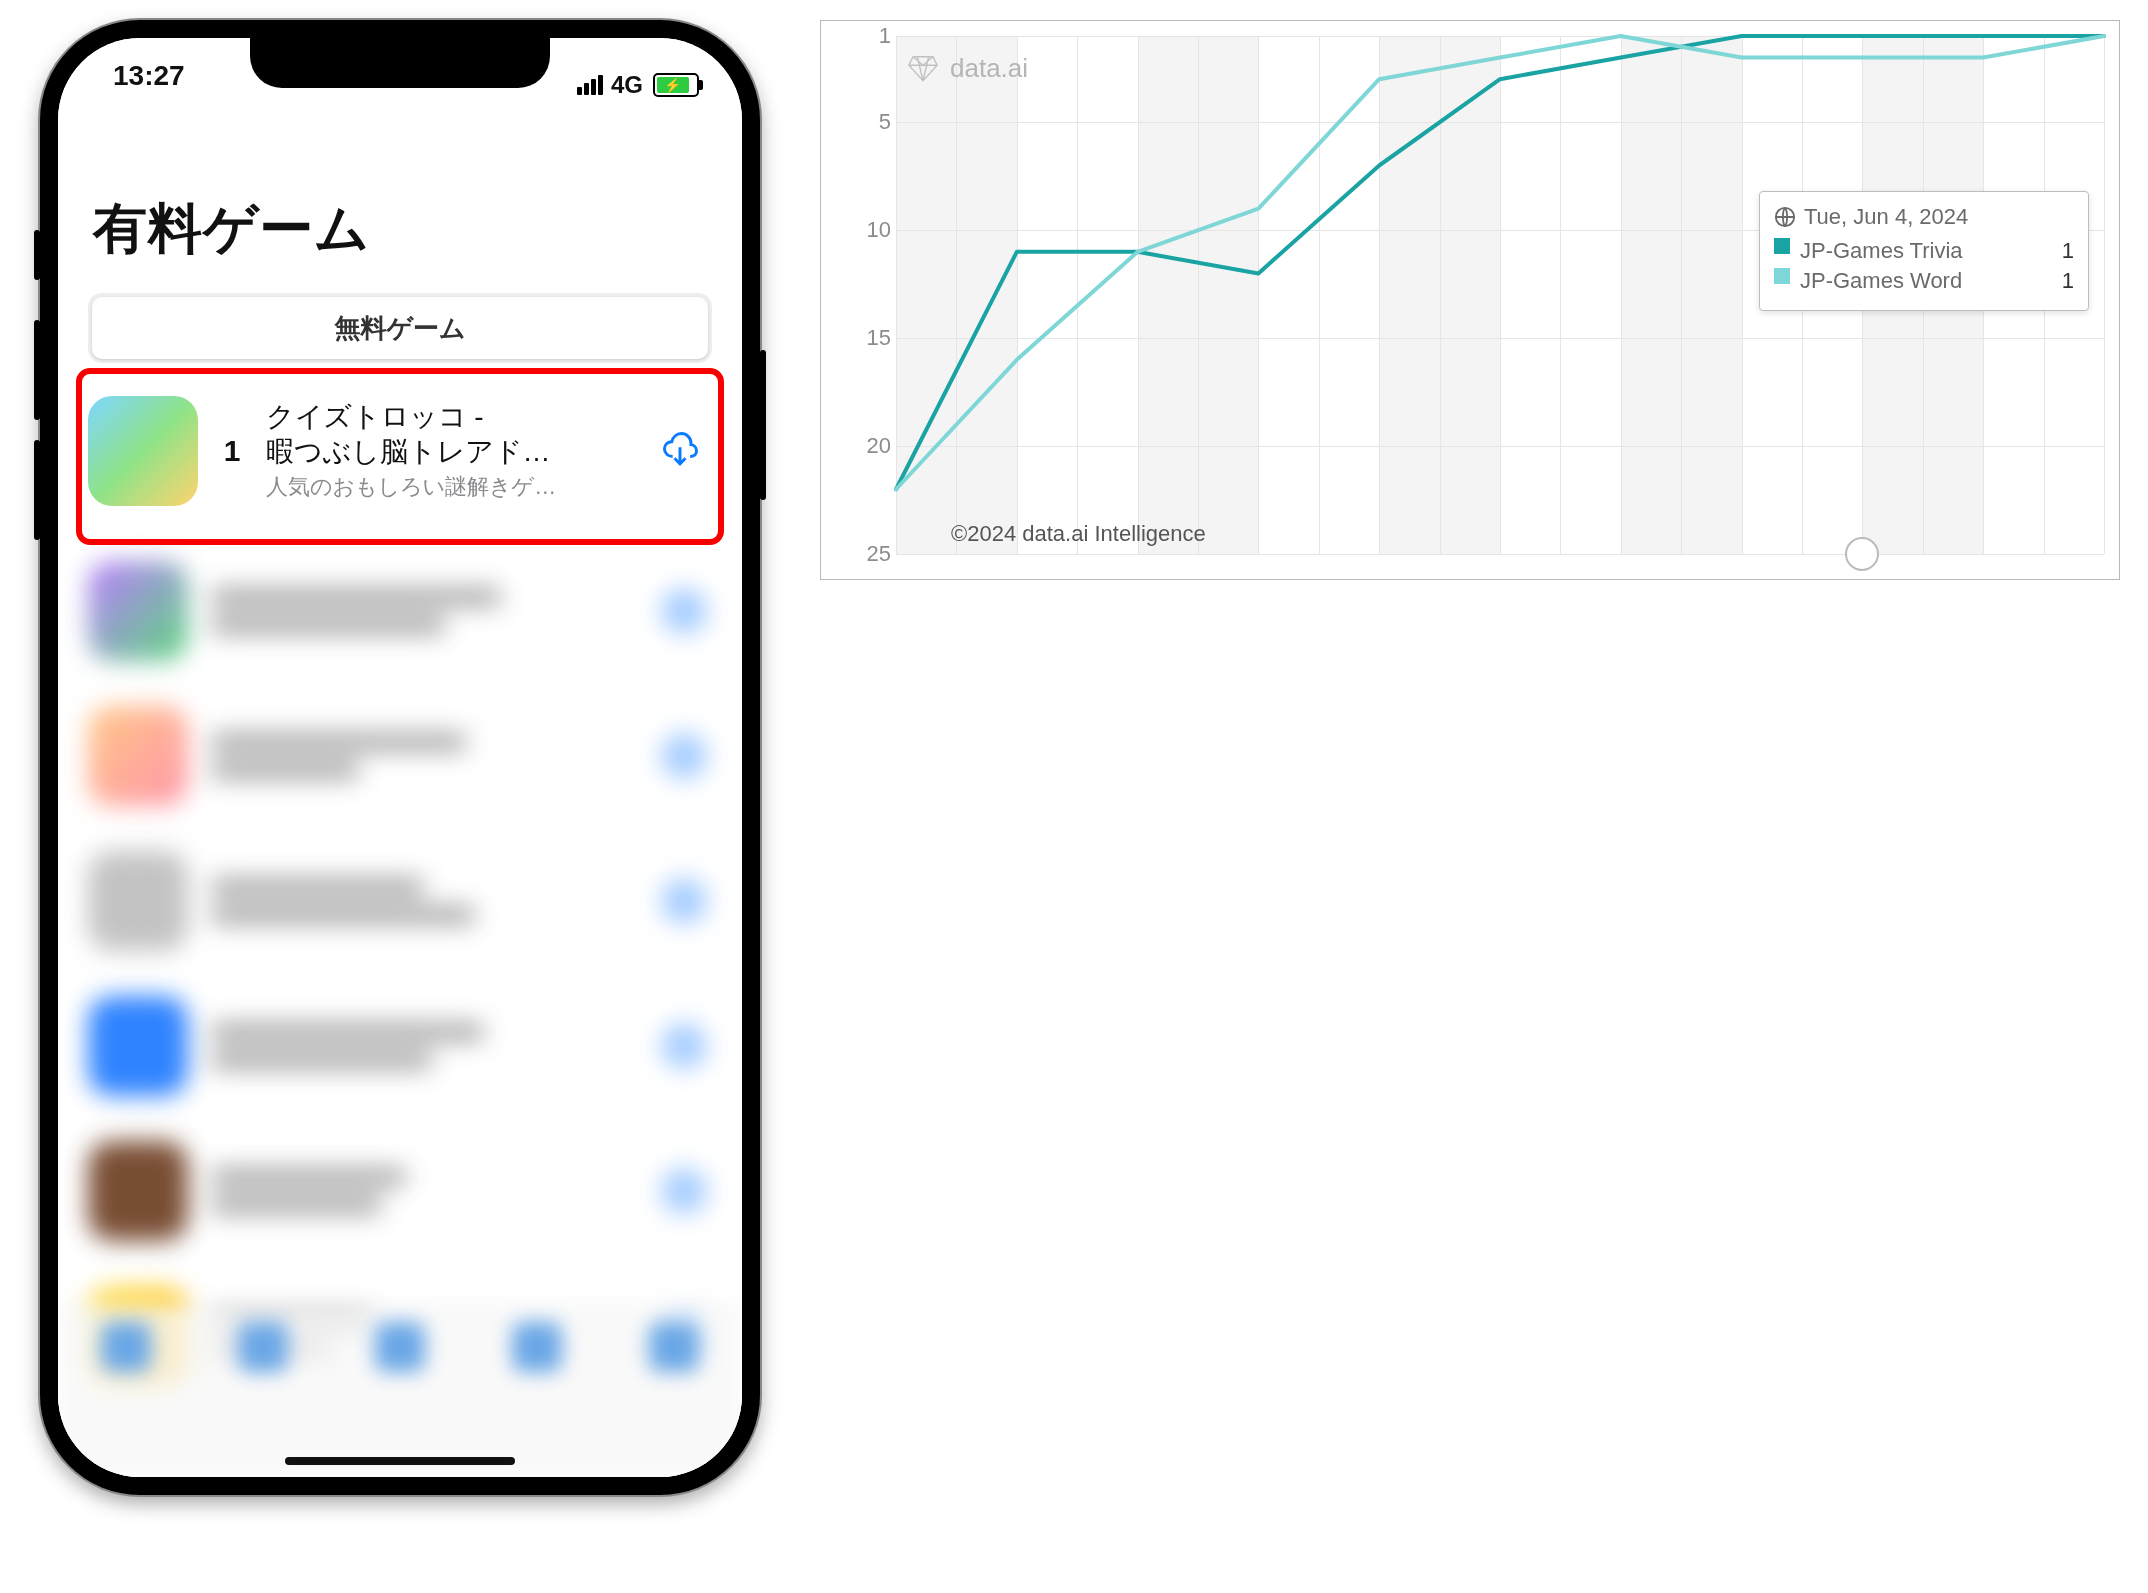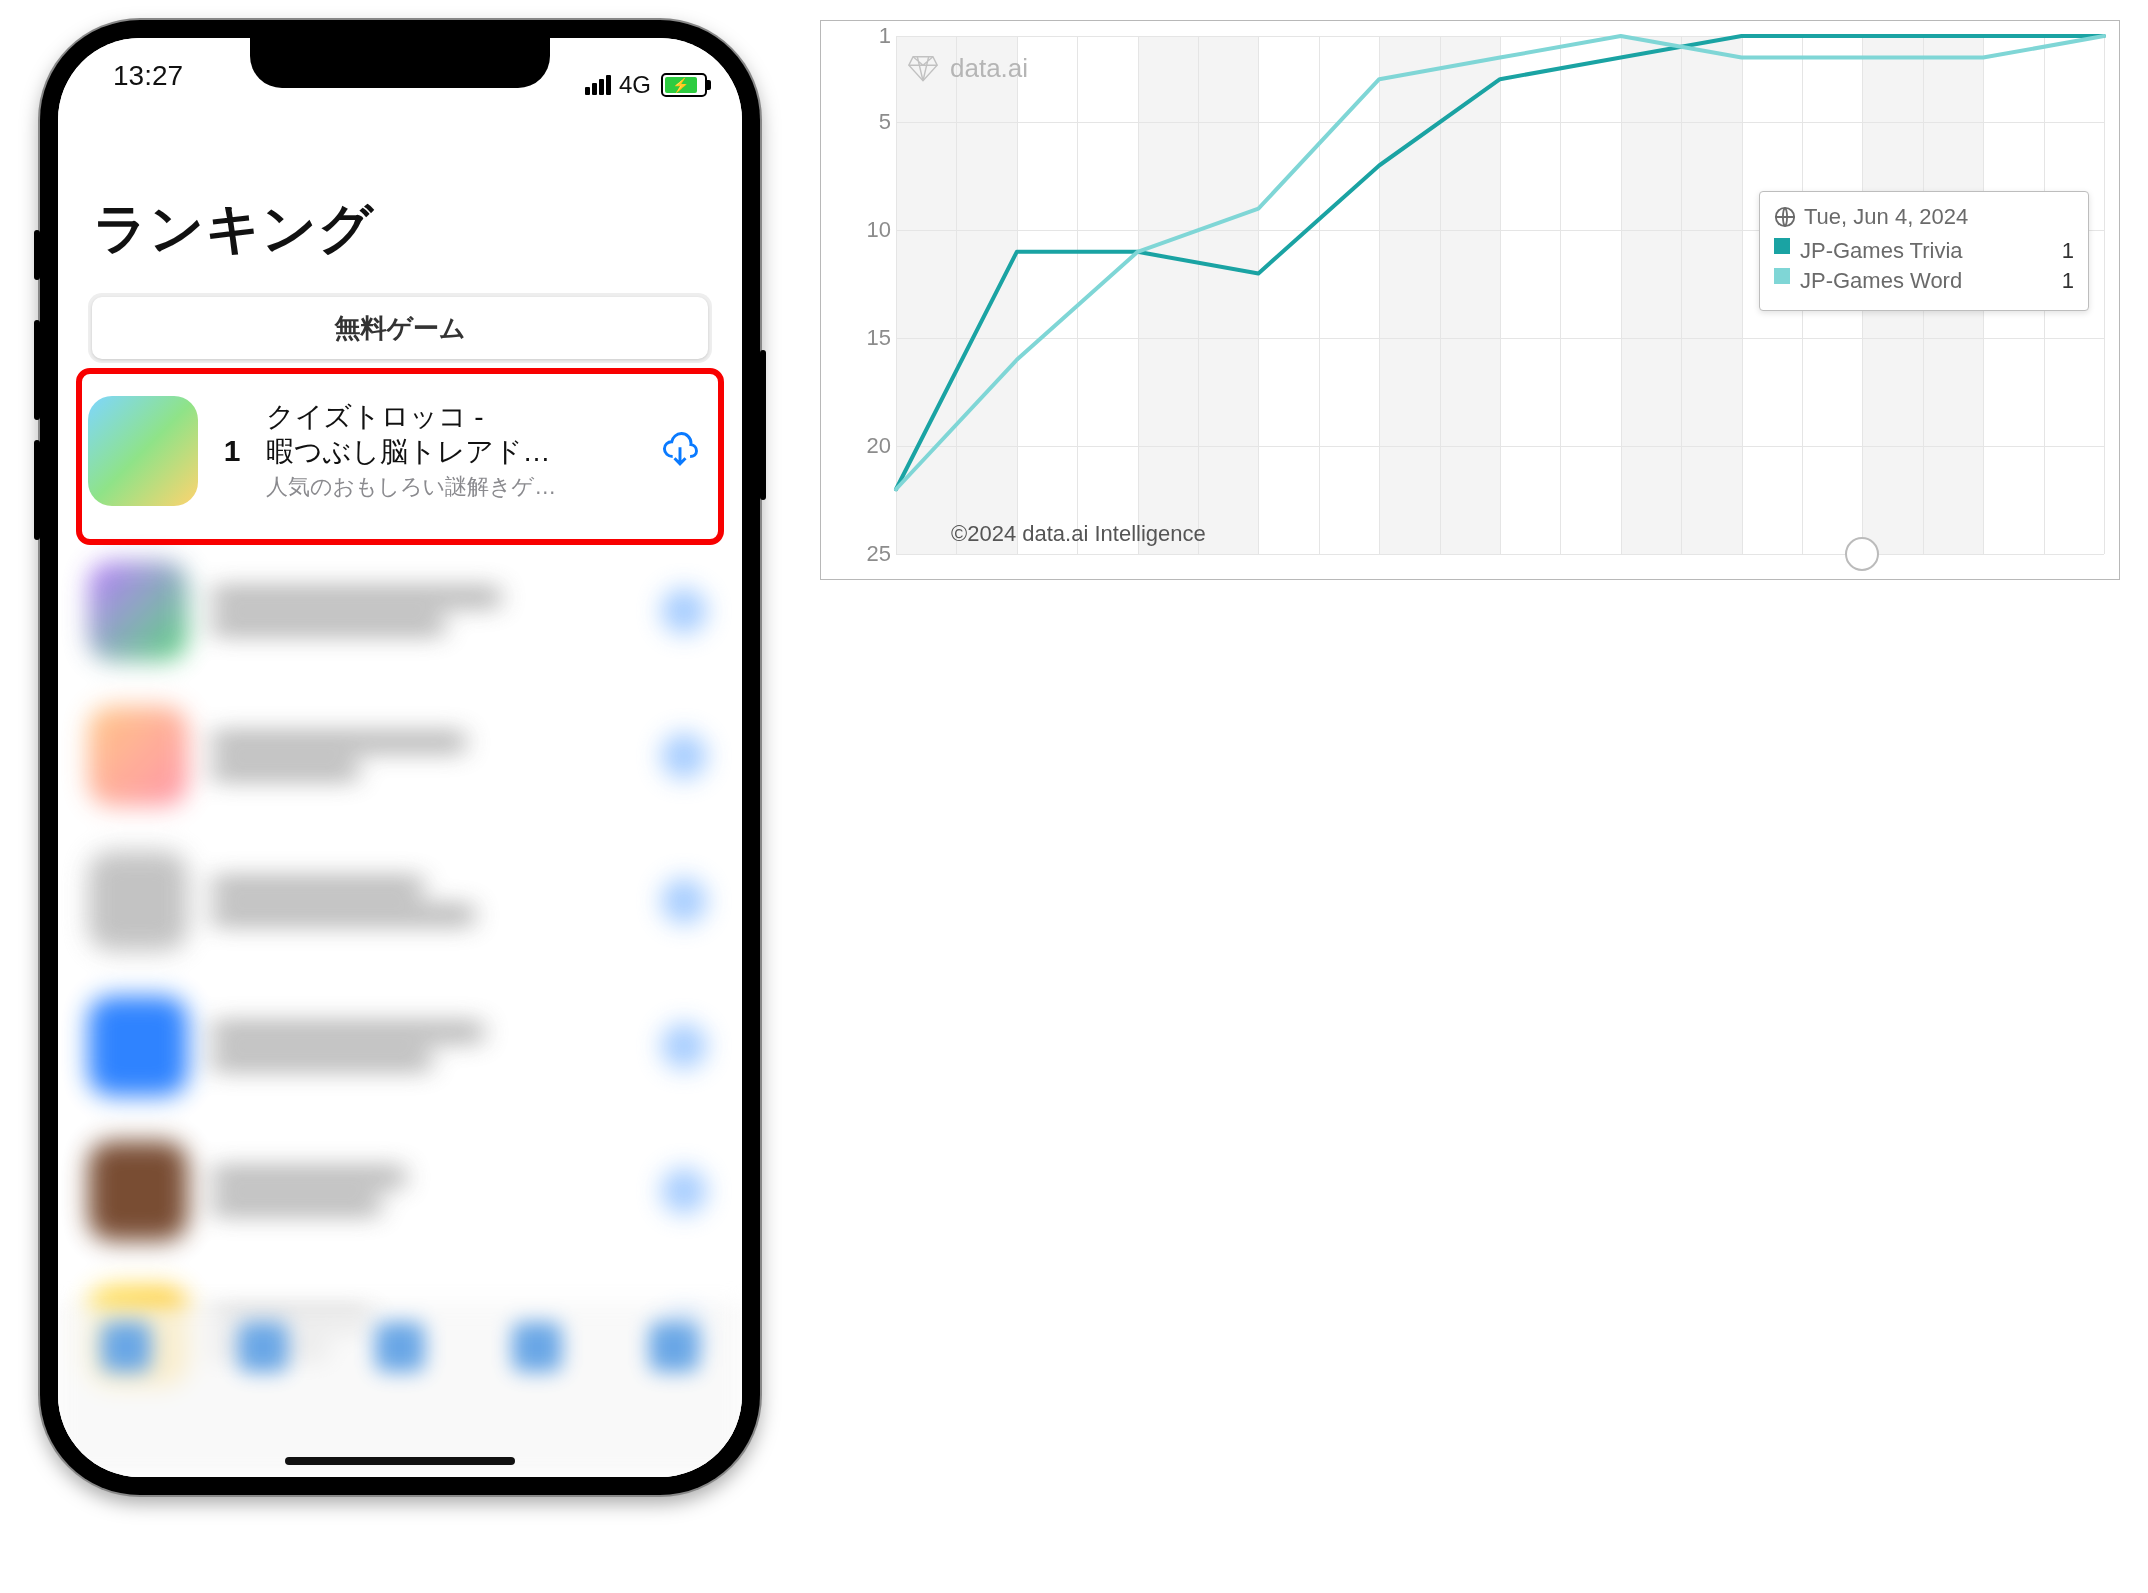--- a/index.html
+++ b/index.html
@@ -11,21 +11,21 @@
 .frame-outer{position:absolute;inset:0;border-radius:100px;background:#000;box-shadow:0 0 0 2px #888,0 8px 20px rgba(0,0,0,.35);}
 .frame-inner{position:absolute;inset:18px;border-radius:82px;background:#fff;overflow:hidden;}
 .notch{position:absolute;top:0;left:50%;transform:translateX(-50%);width:300px;height:50px;background:#000;border-radius:0 0 32px 32px;z-index:10;}
 .side-btn{position:absolute;background:#000;border-radius:6px;}
 .side-btn.mute{left:-6px;top:210px;width:6px;height:50px;}
 .side-btn.vol1{left:-6px;top:300px;width:6px;height:100px;}
 .side-btn.vol2{left:-6px;top:420px;width:6px;height:100px;}
 .side-btn.pwr{right:-6px;top:330px;width:6px;height:150px;}
 
 .screen{position:absolute;inset:0;background:#fff;}
-.status{position:absolute;top:10px;left:0;right:0;height:55px;display:flex;align-items:center;justify-content:space-between;padding:0 45px 0 55px;font-weight:400;font-size:28px;}
+.status{position:absolute;top:10px;left:0;right:8px;height:55px;display:flex;align-items:center;justify-content:space-between;padding:0 45px 0 55px;font-weight:700;font-size:28px;}
 .status-right{display:flex;align-items:center;gap:8px;font-size:24px;margin-right:-10px;margin-top:18px;}
 .sigbars{display:inline-flex;align-items:flex-end;gap:2px;}
 .sigbars i{display:block;width:5px;background:#000;border-radius:1px;}
 .sigbars i:nth-child(1){height:8px;}.sigbars i:nth-child(2){height:12px;}.sigbars i:nth-child(3){height:16px;}.sigbars i:nth-child(4){height:20px;}
 .battery{display:inline-block;position:relative;width:42px;height:20px;border:2px solid #000;border-radius:5px;margin-left:2px;}
 .battery::after{content:"";position:absolute;right:-6px;top:5px;width:4px;height:10px;background:#000;border-radius:0 2px 2px 0;}
 .battery .fill{position:absolute;left:2px;top:2px;bottom:2px;width:32px;background:#2ecc40;border-radius:2px;display:flex;align-items:center;justify-content:center;}
 .battery .bolt{color:#000;font-size:14px;line-height:1;}
 
 .navbar{position:absolute;top:65px;left:0;right:0;height:80px;display:flex;align-items:center;padding:0 20px;}
@@ -105,21 +105,21 @@
             <span>4G</span>
             <span class="battery">
                 <span class="fill">
                   <span class="bolt">⚡</span>
                 </span>
               </span>
           </span>
         </div>
 
 
-        <div class="page-title">ランキング</div>
+        <div class="page-title">有料ゲーム</div>
 
         <div class="seg">
           <div class="tab active">
               <span>無料ゲーム</span>
             </div>
         </div>
 
         <div class="list">
           <div class="hi-box"></div>
 

